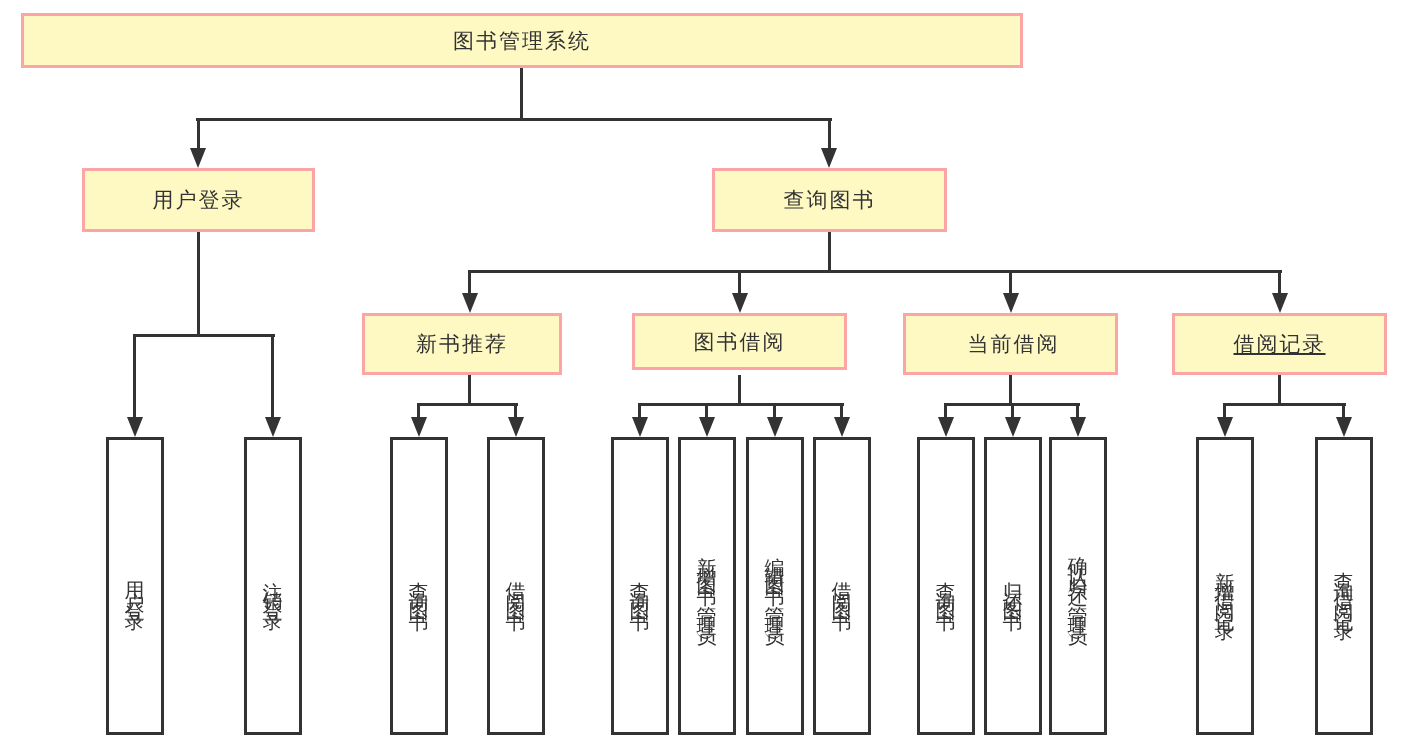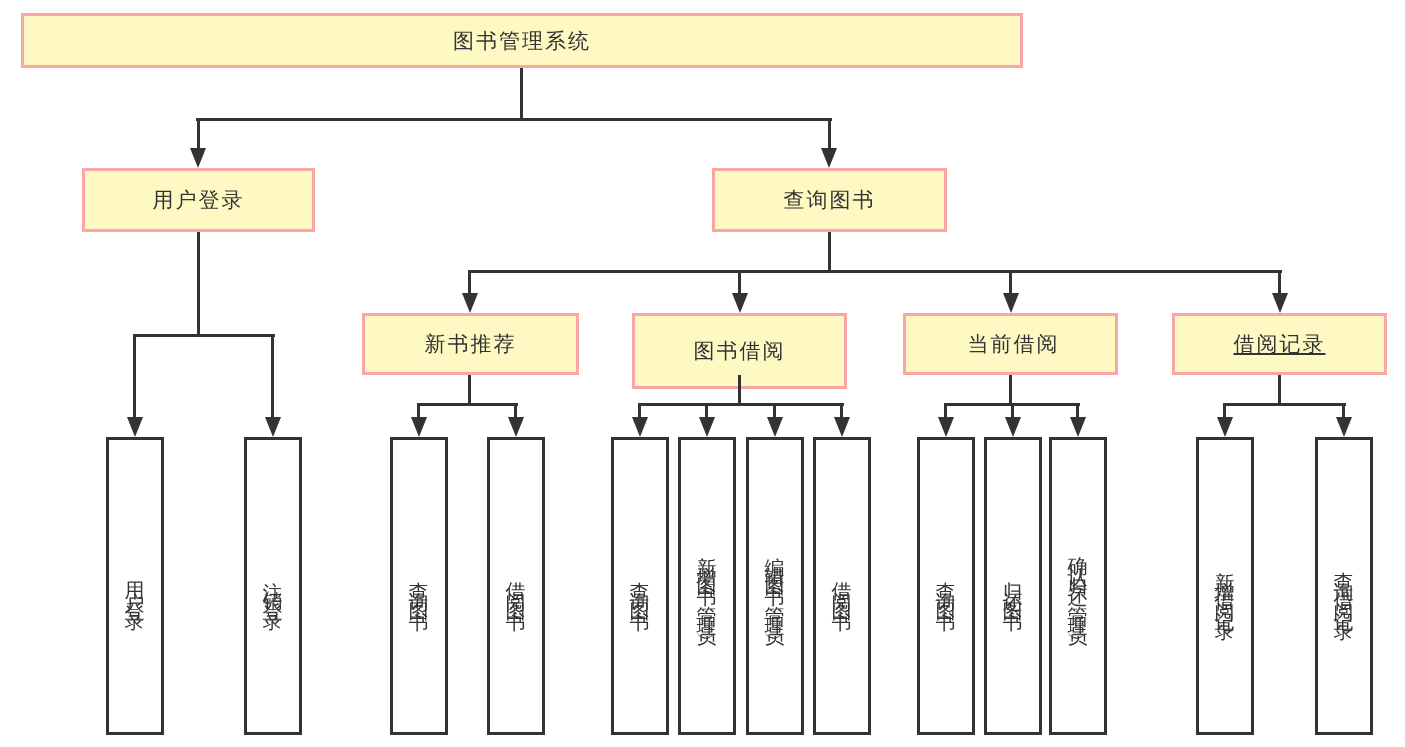--- a/index.html
+++ b/index.html
@@ -68,22 +68,22 @@
 </head>
 <body>
 
 <div id="stage">
 
   <div class="hbox" style="left:21px; top:13px; width:1002px; height:55px;">图书管理系统</div>
 
   <div class="hbox" style="left:82px; top:168px; width:233px; height:64px;">用户登录</div>
   <div class="hbox" style="left:712px; top:168px; width:235px; height:64px;">查询图书</div>
 
-  <div class="hbox" style="left:362px; top:313px; width:217px; height:62px;">新书推荐</div>
-  <div class="hbox" style="left:632px; top:313px; width:215px; height:76px;">图书借阅</div>
+  <div class="hbox" style="left:362px; top:313px; width:200px; height:62px;">新书推荐</div>
+  <div class="hbox" style="left:632px; top:313px; width:215px; height:57px;">图书借阅</div>
   <div class="hbox" style="left:903px; top:313px; width:215px; height:62px;padding-left:6px;">当前借阅</div>
   <div class="hbox" style="left:1172px; top:313px; width:215px; height:62px;text-decoration:underline;">借阅记录</div>
 
   <div class="vbox" style="left:106px;">用户登录</div>
   <div class="vbox" style="left:244px;">注销登录</div>
 
   <div class="vbox" style="left:390px;">查询图书</div>
   <div class="vbox" style="left:487px;">借阅图书</div>
 
   <div class="vbox" style="left:611px;">查询图书</div>

